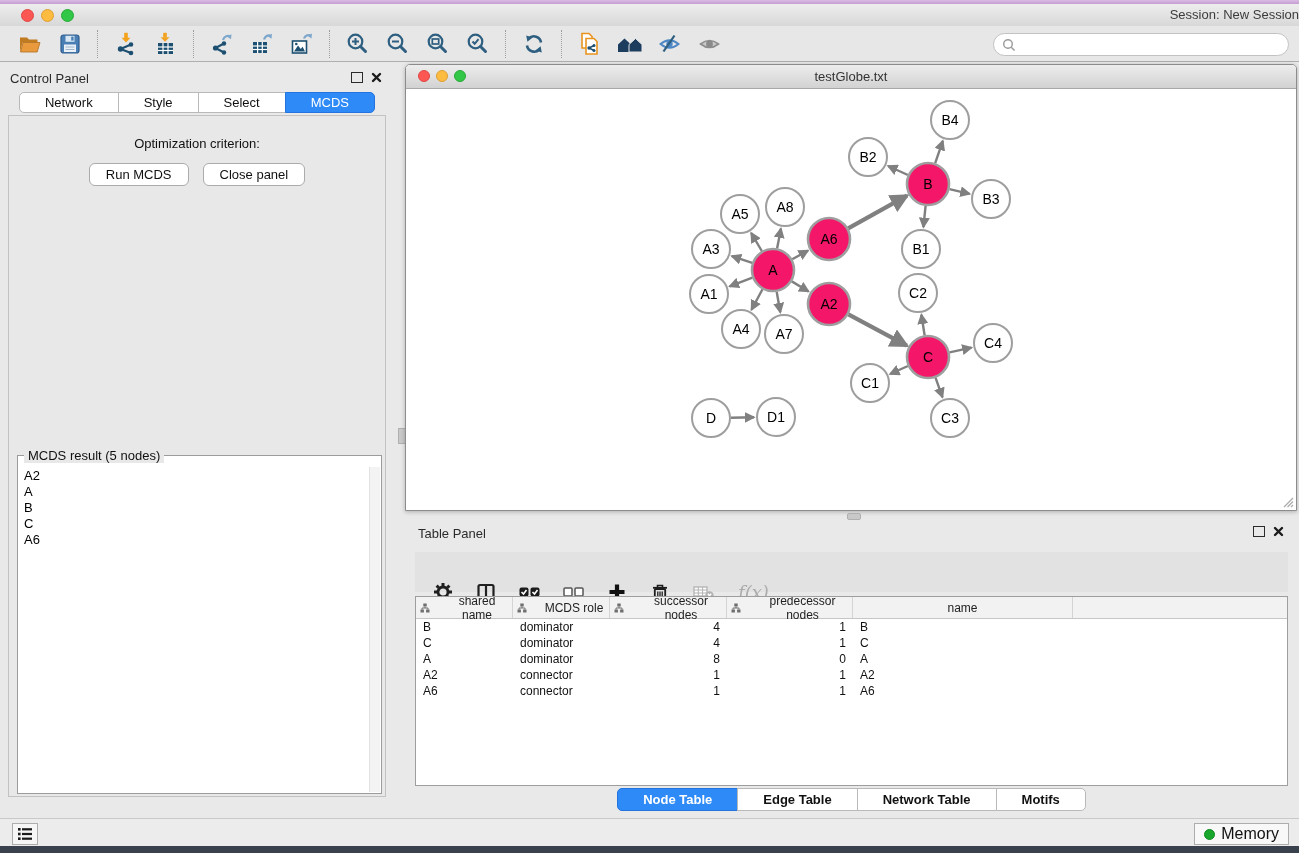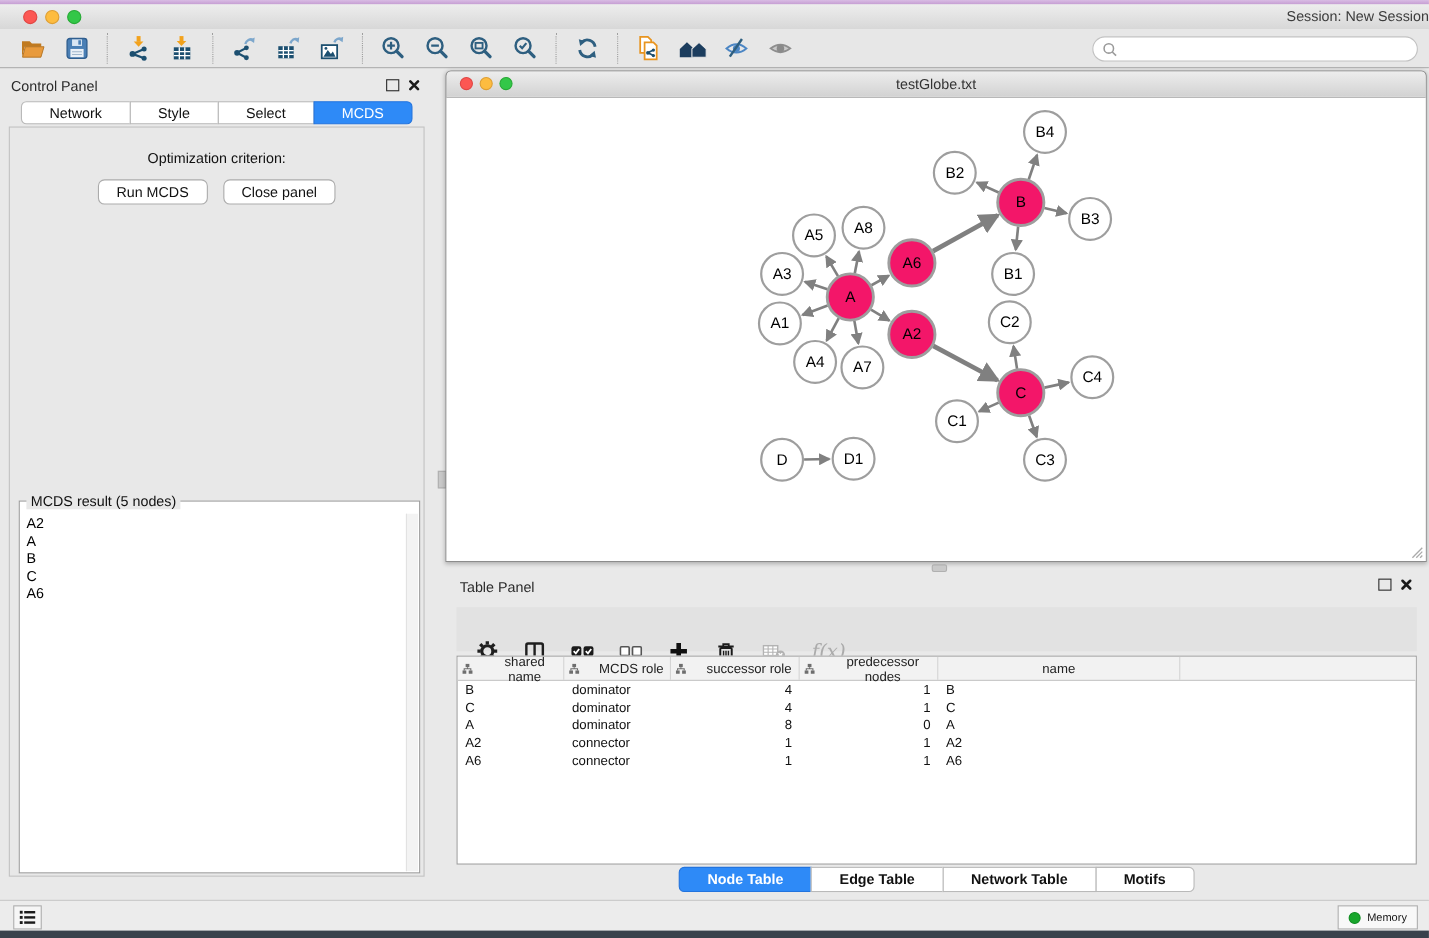--- a/index.html
+++ b/index.html
@@ -80,21 +80,21 @@
   .th span{flex:1;text-align:center;}
   .tr{display:flex;height:16px;}
   .td{box-sizing:border-box;font-size:12px;line-height:16px;color:#111;padding:0 7px;white-space:nowrap;overflow:hidden;}
   .tp-tabs{position:absolute;left:0;right:0;top:270px;display:flex;justify-content:center;}
   .tp-tabs .seg-tab{height:21px;line-height:21px;font-weight:bold;}
   
   .status-bar{position:absolute;left:0;right:0;top:818px;height:28px;background:#ECECEC;border-top:1px solid #C9C9C9;}
   .list-btn{position:absolute;left:12px;top:4px;width:24px;height:20px;background:#F6F6F6;border:1px solid #ADADAD;
     display:flex;align-items:center;justify-content:center;}
   .memory-btn{position:absolute;right:10px;top:4px;height:20px;background:#F8F8F8;border:1px solid #ADADAD;
-    display:flex;align-items:center;gap:6px;padding:0 9px;font-size:10px;color:#111;}
+    display:flex;align-items:center;gap:6px;padding:0 9px;font-size:16px;color:#111;}
   .memory-dot{width:11px;height:11px;border-radius:50%;background:#18A62C;border:1px solid #0E8C20;box-sizing:border-box;}
 </style>
 </head>
 <body>
 
 <div class="desktop-top"></div>
 
 <div class="titlebar">
   <span class="tl red" style="left:21px"></span>
   <span class="tl yellow" style="left:41px"></span>
@@ -491,21 +491,21 @@
           </svg>
           <span>MCDS role</span>
         </div>
         <div class="th" style="width: 117px;">
           <svg width="10" height="10" viewBox="0 0 10 10">
             <path d="M5,3.5 V5 M2,6.5 V5 H8 V6.5" stroke="#6e6e6e" fill="none" stroke-width="1"></path>
             <rect x="3.3" y="0.5" width="3.4" height="3" fill="#6e6e6e"></rect>
             <rect x="0.5" y="6.5" width="3.4" height="3" fill="#6e6e6e"></rect>
             <rect x="6.1" y="6.5" width="3.4" height="3" fill="#6e6e6e"></rect>
           </svg>
-          <span>successor role</span>
+          <span>successor nodes</span>
         </div>
         <div class="th" style="width: 126px;">
           <svg width="10" height="10" viewBox="0 0 10 10">
             <path d="M5,3.5 V5 M2,6.5 V5 H8 V6.5" stroke="#6e6e6e" fill="none" stroke-width="1"></path>
             <rect x="3.3" y="0.5" width="3.4" height="3" fill="#6e6e6e"></rect>
             <rect x="0.5" y="6.5" width="3.4" height="3" fill="#6e6e6e"></rect>
             <rect x="6.1" y="6.5" width="3.4" height="3" fill="#6e6e6e"></rect>
           </svg>
           <span>predecessor nodes</span>
         </div>

